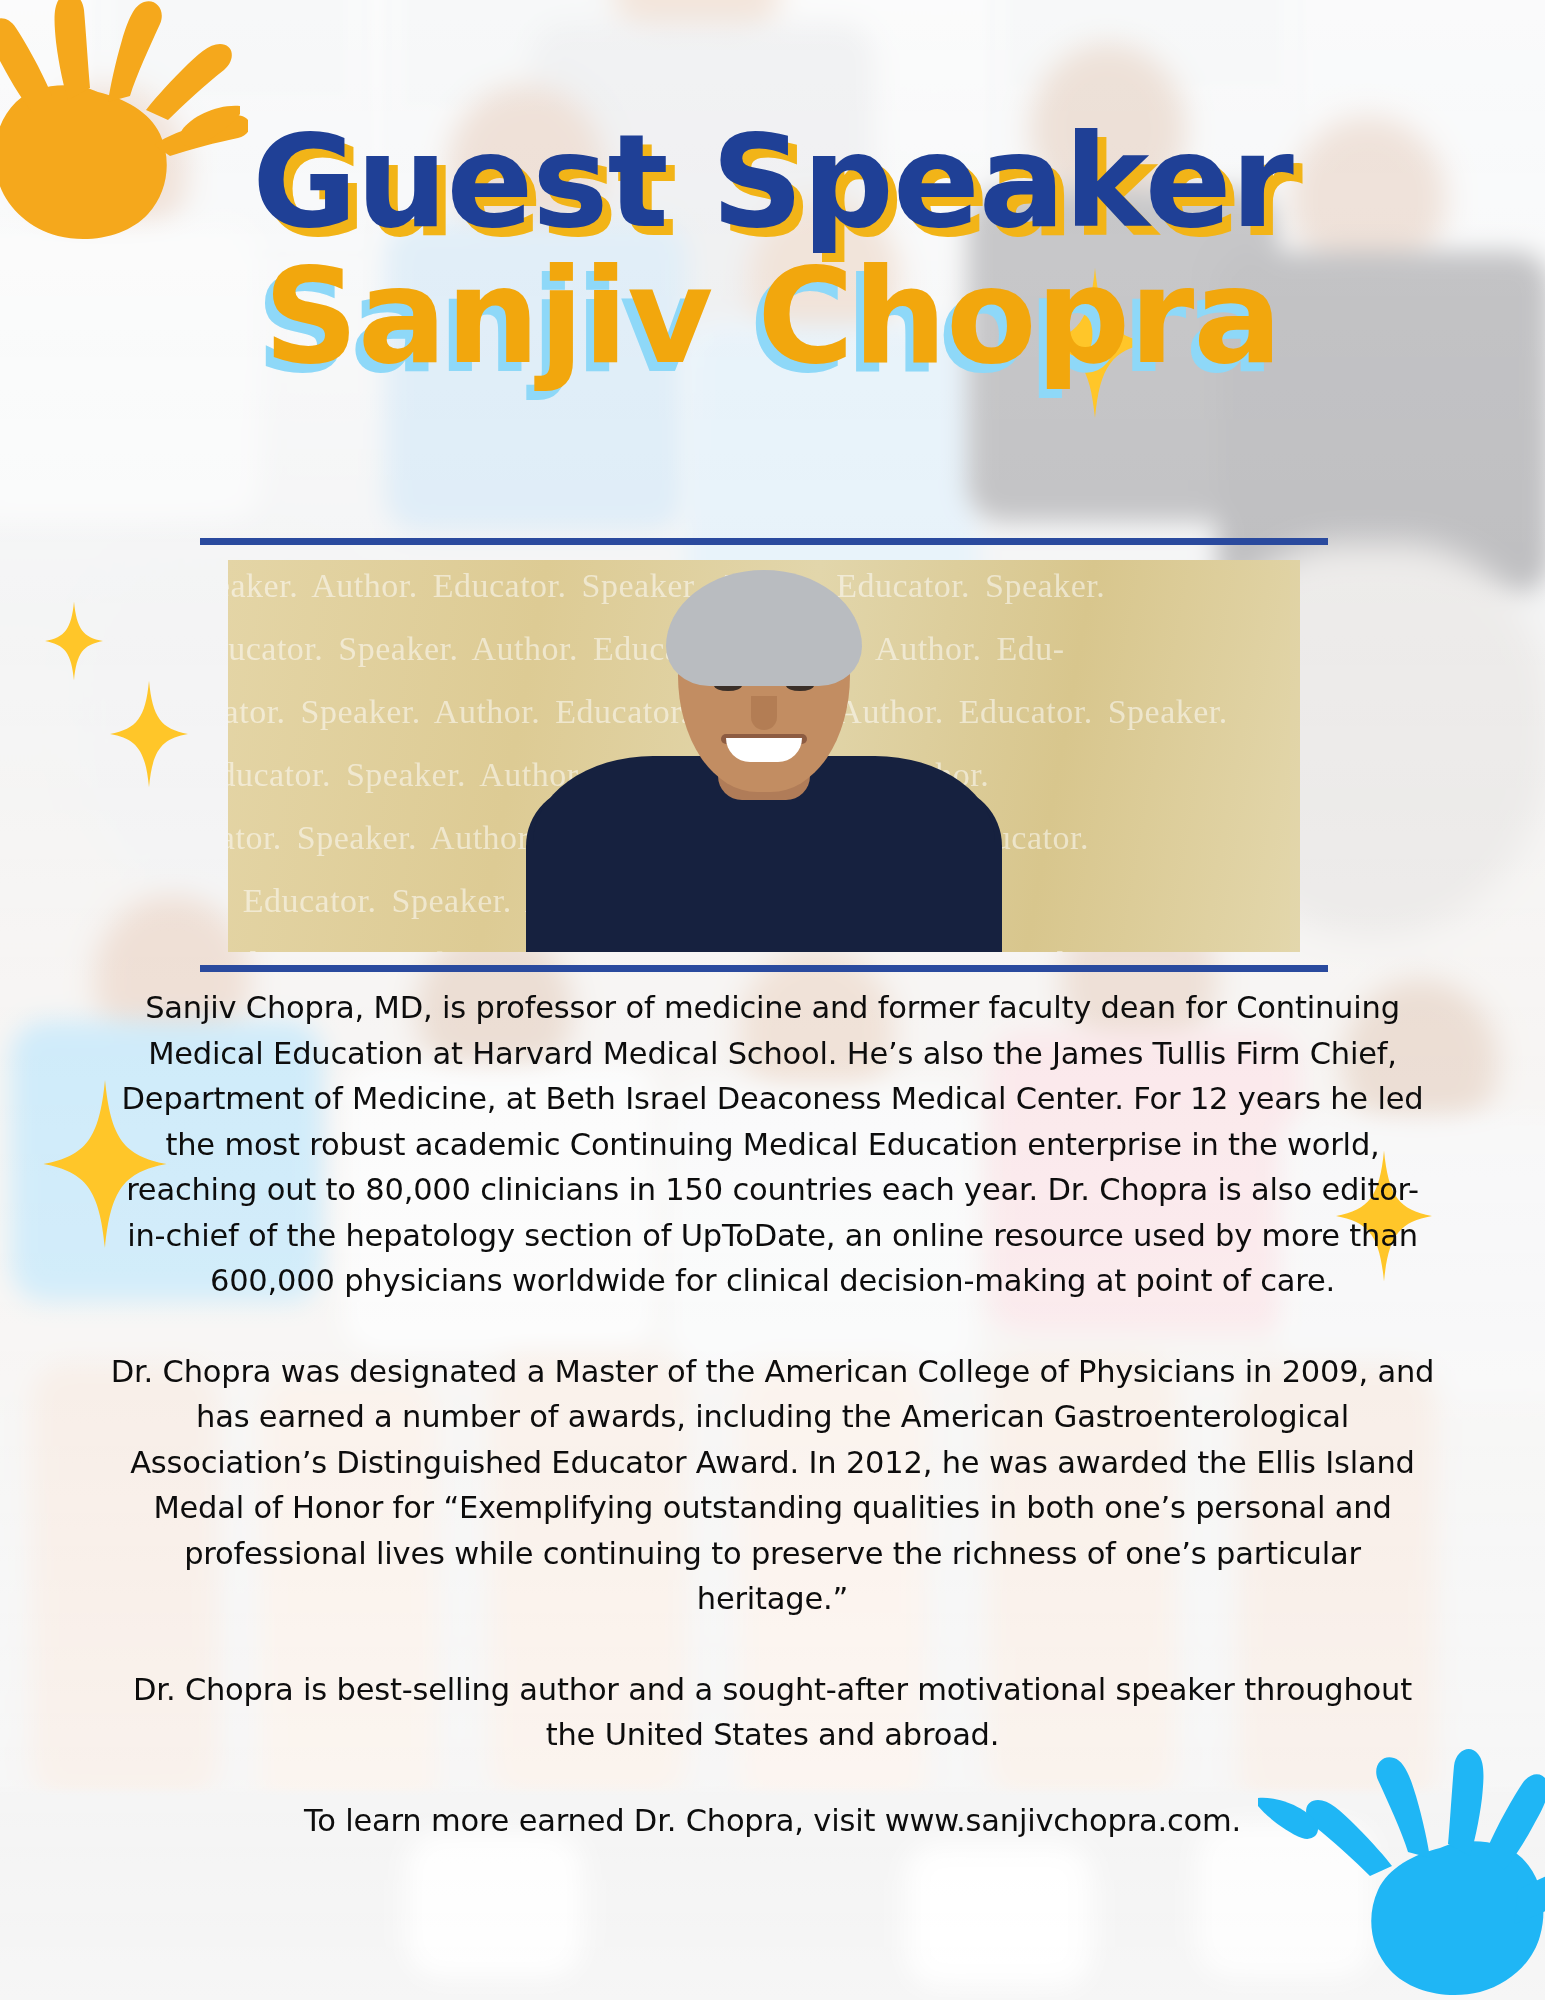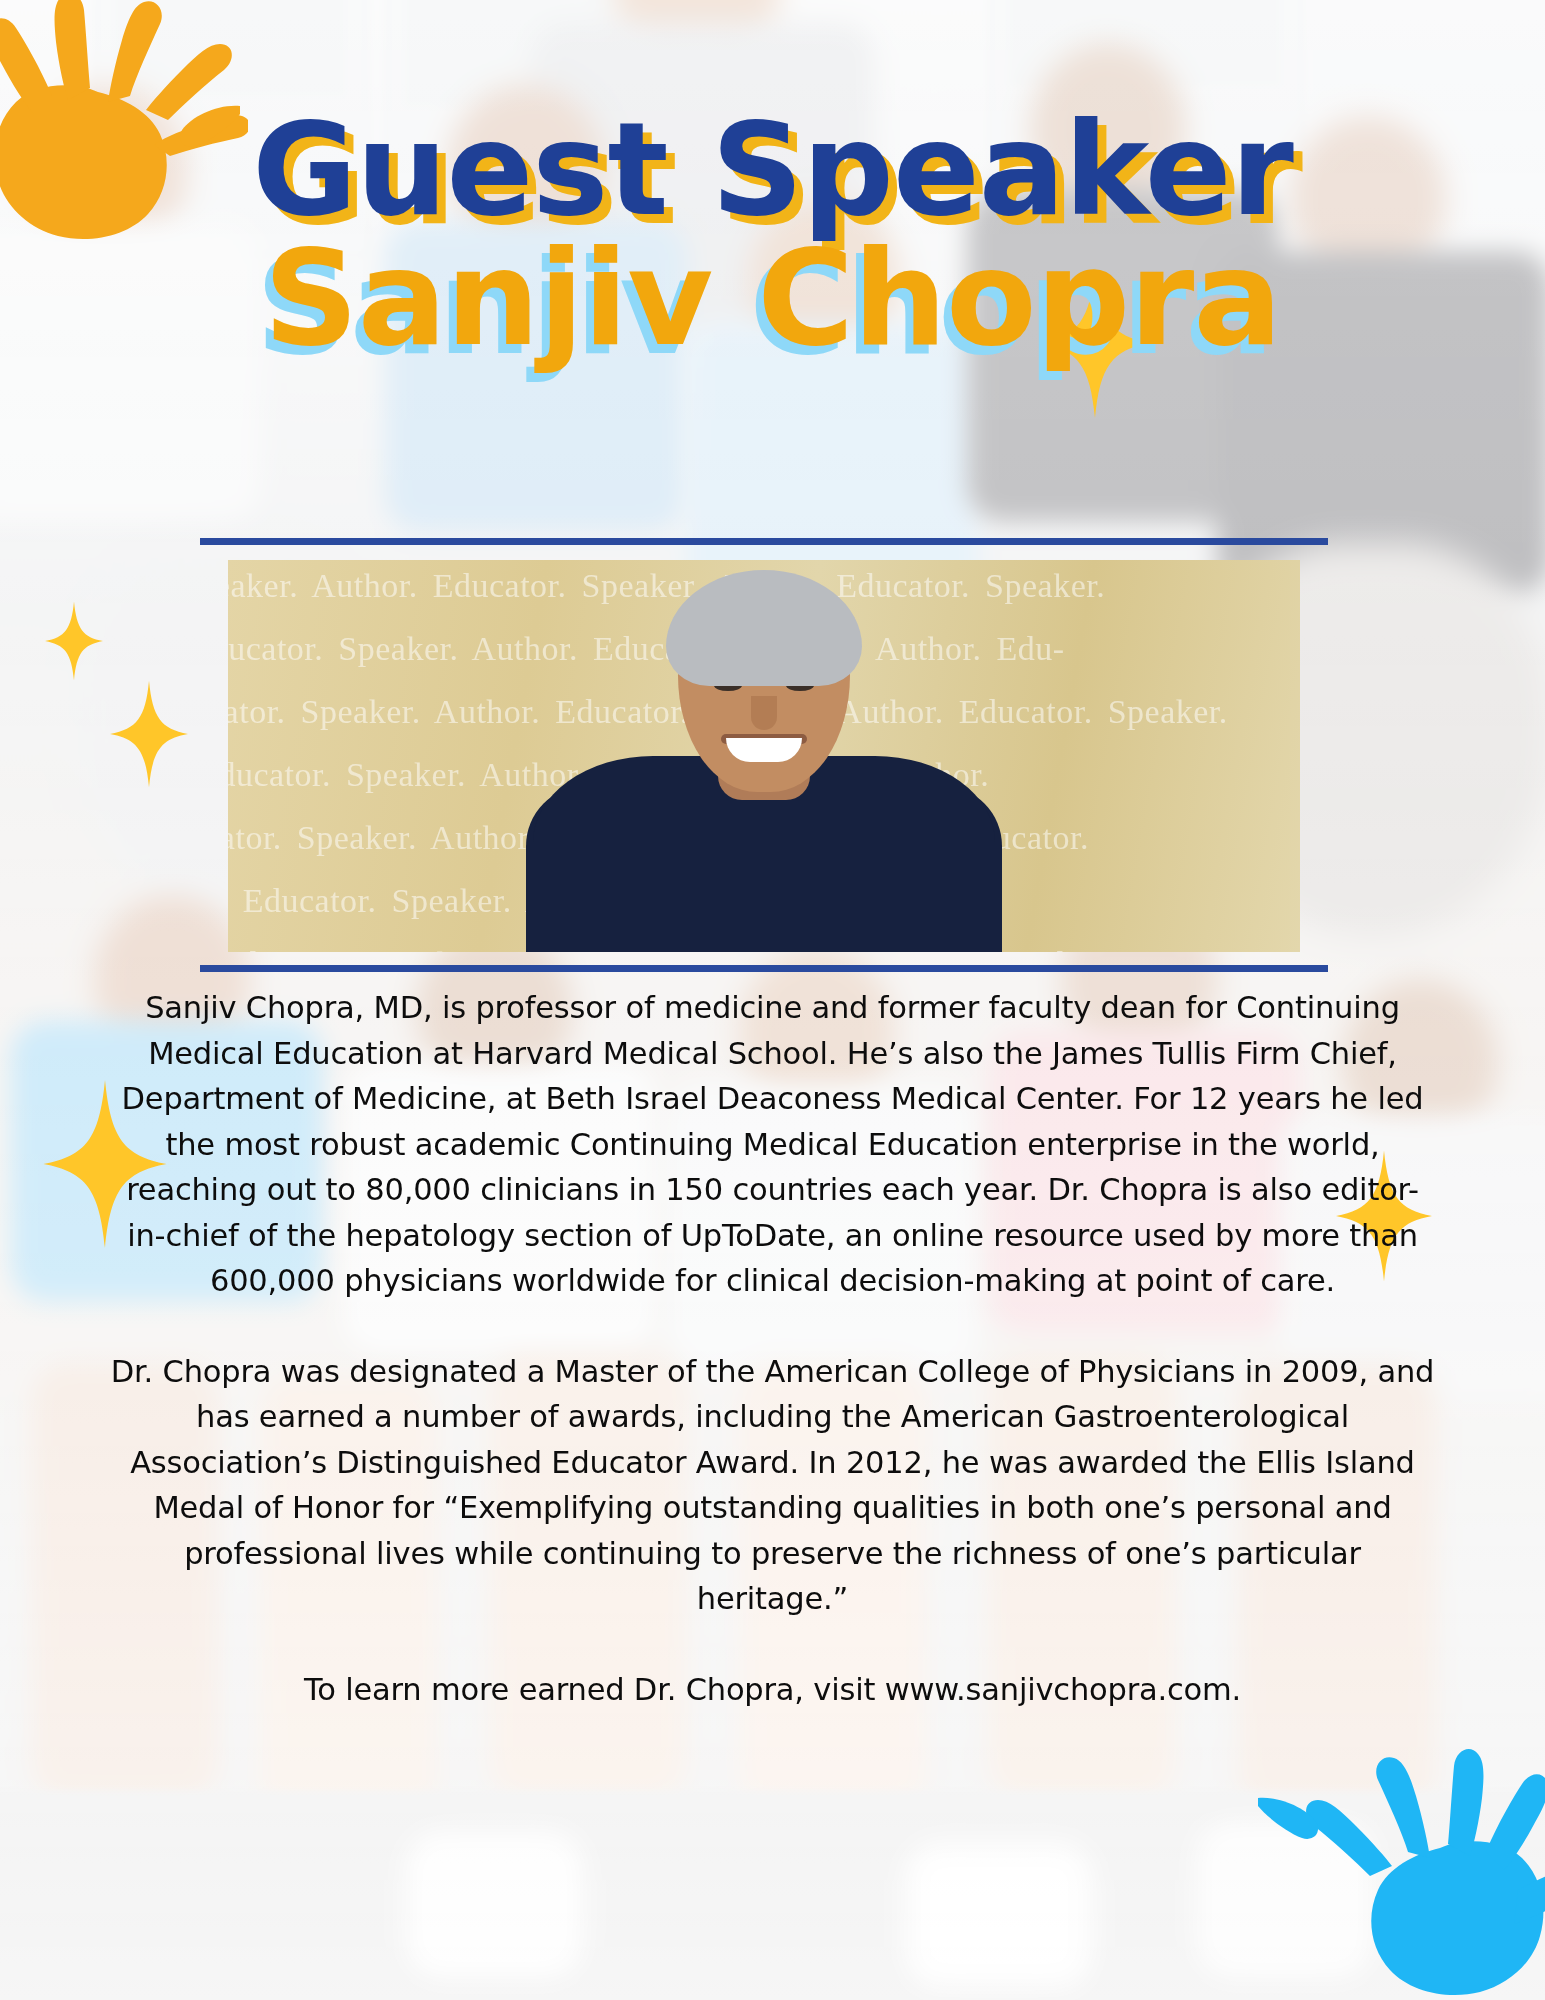--- a/index.html
+++ b/index.html
@@ -61,21 +61,21 @@
     text-align:center;
   }
   .t1{
     font-family:"DejaVu Sans",sans-serif;
     font-weight:bold;
     font-size:128px;
     line-height:116px;
     letter-spacing:-1px;
     color:#1f4096;
     text-shadow:9px 9px 0 #f2b418;
-    margin:0;
+    margin:12px;
   }
   .t2{
     font-family:"DejaVu Sans",sans-serif;
     font-weight:bold;
     font-size:132px;
     line-height:128px;
     letter-spacing:-1px;
     color:#f2a70d;
     text-shadow:-8px 9px 0 #8ed8f8;
     margin:6px 0 0 0;
@@ -348,17 +348,18 @@
         <div class="sp-mouth"></div>
         <div class="sp-hair"></div>
       </div>
     </div>
 
     <div class="rule rule-bot"></div>
 
     <div class="body">
       <p class="p1">Sanjiv Chopra, MD, is professor of medicine and former faculty dean for Continuing Medical Education at Harvard Medical School. He’s also the James Tullis Firm Chief, Department of Medicine, at Beth Israel Deaconess Medical Center. For 12 years he led the most robust academic Continuing Medical Education enterprise in the world, reaching out to 80,000 clinicians in 150 countries each year. Dr. Chopra is also editor-in-chief of the hepatology section of UpToDate, an online resource used by more than 600,000 physicians worldwide for clinical decision-making at point of care.</p>
       <p class="p2">Dr. Chopra was designated a Master of the American College of Physicians in 2009, and has earned a number of awards, including the American Gastroenterological Association’s Distinguished Educator Award. In 2012, he was awarded the Ellis Island Medal of Honor for “Exemplifying outstanding qualities in both one’s personal and professional lives while continuing to preserve the richness of one’s particular heritage.”</p>
+      <p class="p3">Dr. Chopra is best-selling author and a sought-after motivational speaker throughout the United States and abroad.</p>
       <p class="p4">To learn more earned Dr. Chopra, visit www.sanjivchopra.com.</p>
     </div>
 
   </div>
 </div>
 
 </body></html>

